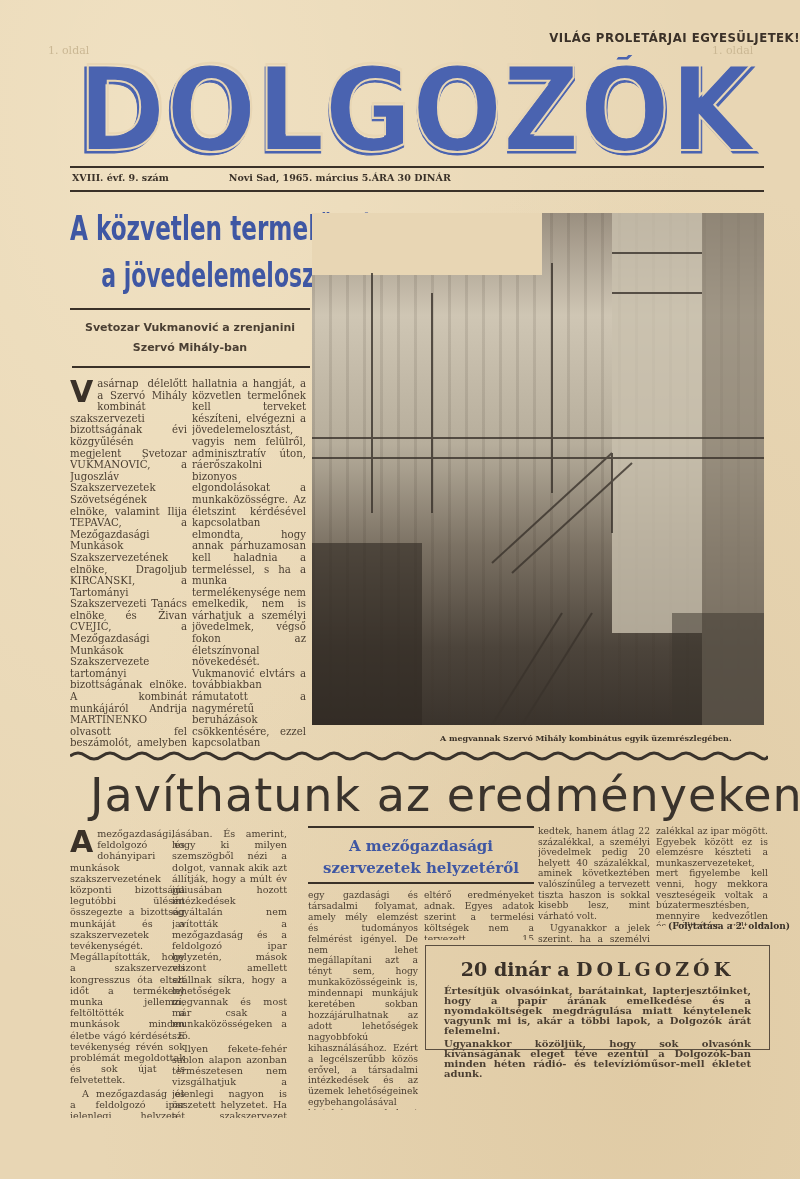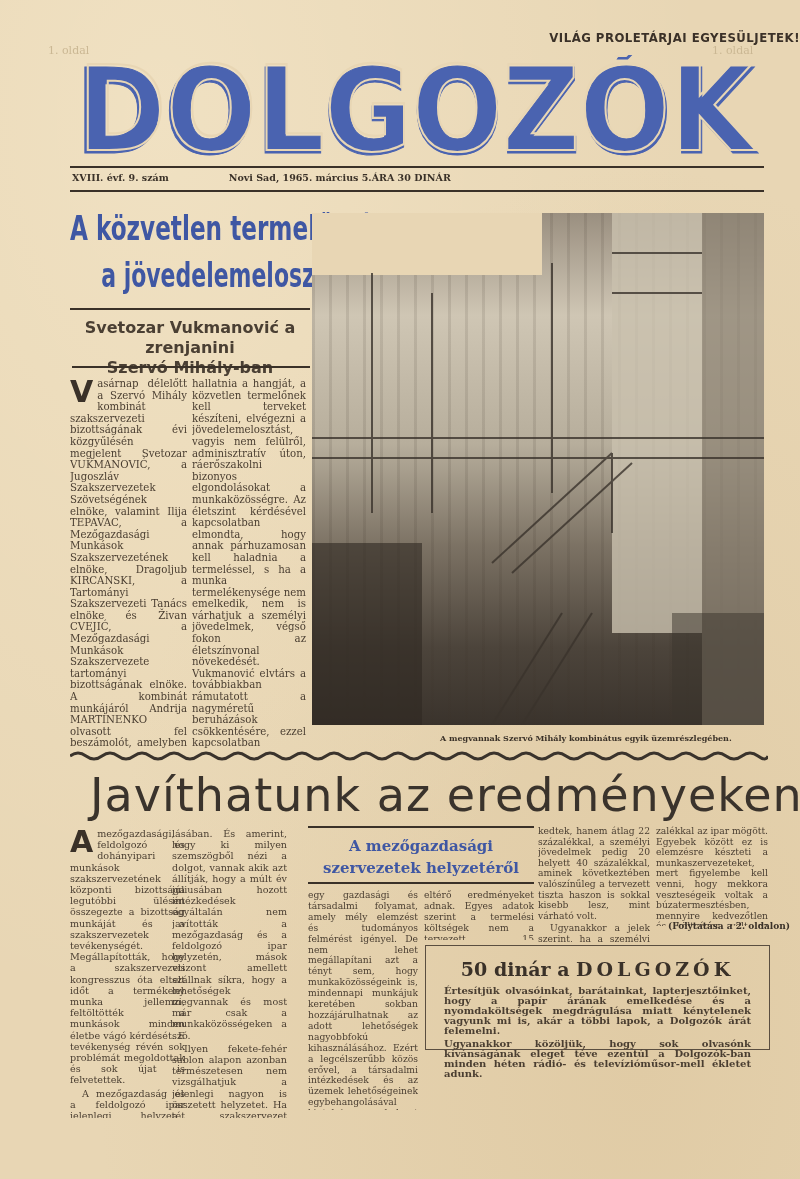--- a/index.html
+++ b/index.html
@@ -32,21 +32,21 @@
   }
   .headline1 {
     left:70px; top:212px; width:240px; text-align:center;
     font-family:"DejaVu Sans Condensed","DejaVu Sans", sans-serif;
     font-weight:bold; color:#3f57a3; line-height:1;
   }
   .headline1 .l1 { font-size:33px; white-space:nowrap; transform:scaleX(0.78); transform-origin:left; display:block; text-align:left; width:520px;}
   .headline1 .l2 { font-size:33px; transform:scaleX(0.74); display:block; margin-top:14px; white-space:nowrap;}
   .subhead {
     left:70px; top:318px; width:240px; text-align:center;
-    font-family:"DejaVu Sans", sans-serif; font-weight:bold; font-size:16px;
+    font-family:"DejaVu Sans", sans-serif; font-weight:bold; font-size:11px;
     line-height:20px; color:#4a3f33;
   }
   .col {
     font-size:10.2px; line-height:11.6px; text-align:justify; color:#4a3e31;
     hyphens:auto;
   }
   .col p { margin:0; text-indent:0; }
   .col p + p { text-indent:12px; margin-top:2px; }
   .dropcap {
     float:left; font-family:"DejaVu Sans", sans-serif; font-weight:bold;
@@ -188,16 +188,16 @@
 <div class="abs col" style="left:538px;top:826px;width:112px;height:116px;overflow:hidden;font-size:9.2px;line-height:10.6px;">
   <p>kedtek, hanem átlag 22 százalékkal, a személyi jövedelmek pedig 20 helyett 40 százalékkal, aminek következtében valószínűleg a tervezett tiszta haszon is sokkal kisebb lesz, mint várható volt.</p>
   <p>Ugyanakkor a jelek szerint, ha a személyi jövedelmek növekedtek is, mégis 8 százalékkal lemaradtak a többi gazdasági ág, és 7 szá-</p>
 </div>
 <div class="abs col" style="left:656px;top:826px;width:112px;height:100px;overflow:hidden;font-size:9.2px;line-height:10.6px;">
   <p>zalékkal az ipar mögött. Egyebek között ez is elemzésre készteti a munkaszervezeteket, mert figyelembe kell venni, hogy mekkora veszteségeik voltak a búzatermesztésben, mennyire kedvezőtlen és költséges volt az elmúlt ősz stb., ami mind kedvezőtlenül hat az eredményekre.</p>
 </div>
 <div class="abs cont" style="left:668px;top:921px;">(Folytatása a 2. oldalon)</div>
 
 <div class="abs notice">
-  <h3><span>50 dinár a </span><span class="dol">DOLGOZÓK</span></h3>
+  <h3><span>20 dinár a </span><span class="dol">DOLGOZÓK</span></h3>
   <p>Értesítjük olvasóinkat, barátainkat, lapterjesztőinket, hogy a papír árának emelkedése és a nyomdaköltségek megdrágulása miatt kénytelenek vagyunk mi is, akár a többi lapok, a Dolgozók árát felemelni.</p>
   <p>Ugyanakkor közöljük, hogy sok olvasónk kívánságának eleget téve ezentúl a Dolgozók-ban minden héten rádió- és televízióműsor-mell ékletet adunk.</p>
 </div>
 
 </body></html>

